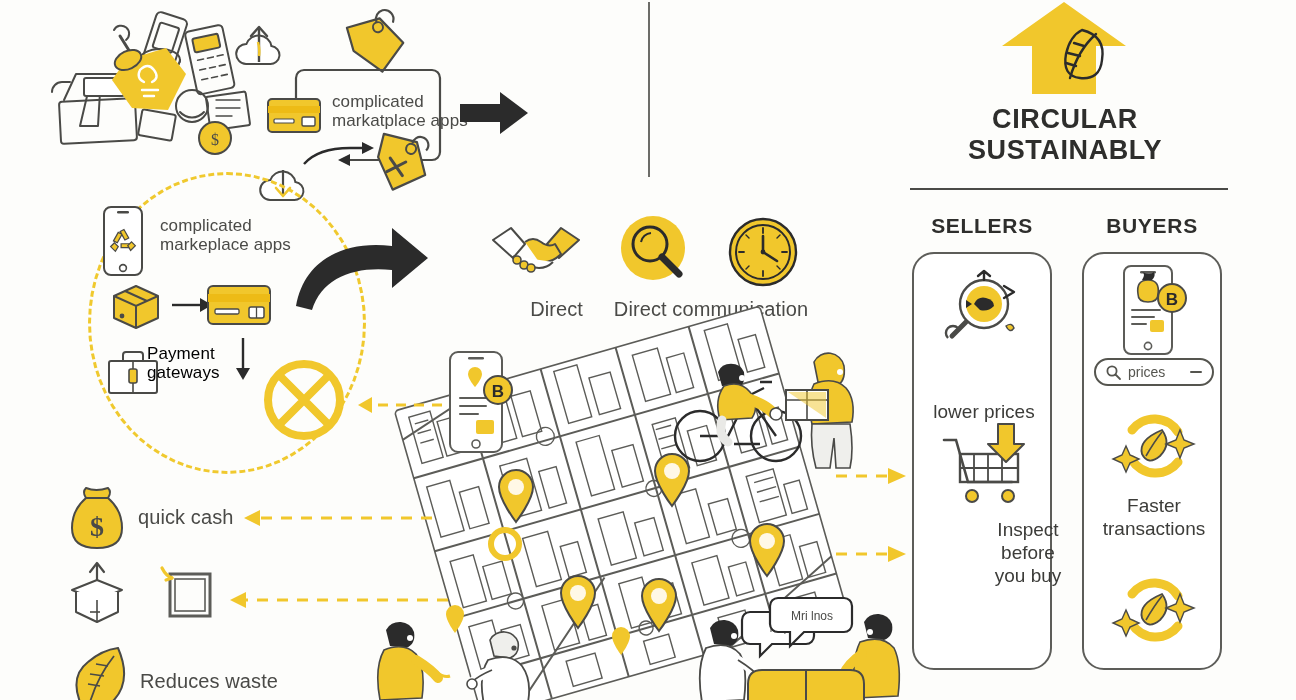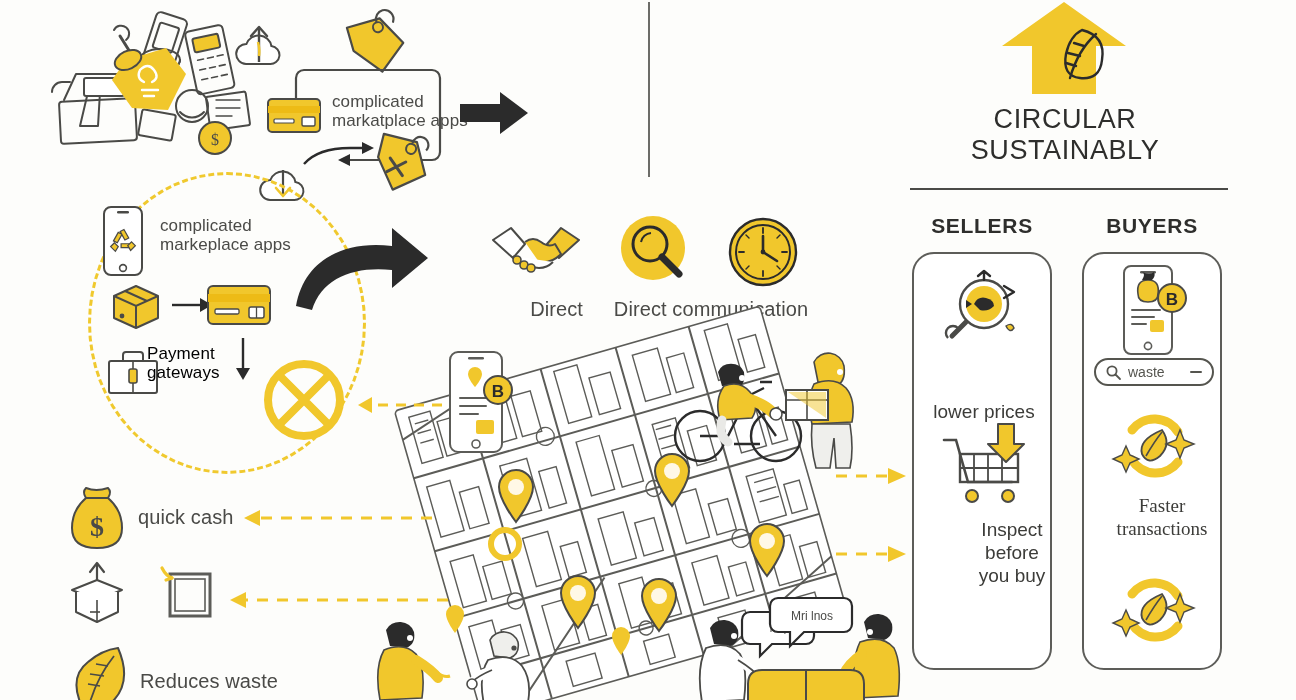--- a/index.html
+++ b/index.html
@@ -21,21 +21,21 @@
     color:#4a4a47;
     letter-spacing:.1px;
     line-height:1.12;
     white-space:pre-line;
   }
   .lbl-20{font-size:20px;}
   .lbl-17{font-size:17px;}
 
   
   .hdr-title{
-    font-size:27px;font-weight:normal;letter-spacing:.6px;
+    font-size:27px;font-weight:bold;letter-spacing:.6px;
     color:#2e2e2c;text-align:center;line-height:1.16;
   }
   .col-head{
     font-size:21px;font-weight:bold;letter-spacing:.7px;
     color:#2e2e2c;text-align:center;
   }
   .divider-h{background:#4a4a47;height:2px;}
   .divider-v{background:#6c6c68;width:2px;}
 
   .panel{
@@ -625,21 +625,21 @@
     <div class="abs" style="left:28px;top:170px;">
       <svg width="88" height="84" viewBox="0 0 88 84">
         <path d="M2 16 h12 l12 42 h44" fill="none" stroke="#4a4a47" stroke-width="2.6" stroke-linecap="round"></path>
         <rect x="18" y="30" width="58" height="28" fill="none" stroke="#4a4a47" stroke-width="2.4"></rect>
         <path d="M32 30 v28 M46 30 v28 M60 30 v28 M18 44 h58" stroke="#4a4a47" stroke-width="1.8"></path>
         <circle cx="30" cy="72" r="6" fill="#F1C72C" stroke="#4a4a47" stroke-width="2"></circle>
         <circle cx="66" cy="72" r="6" fill="#F1C72C" stroke="#4a4a47" stroke-width="2"></circle>
         <path d="M56 0 h16 v20 h10 L64 38 L46 20 h10 Z" fill="#F1C72C" stroke="#4a4a47" stroke-width="2" stroke-linejoin="round"></path>
       </svg>
     </div>
-    <div class="abs panel-item-label" style="left:0;top:264px;width:140px;padding-left:28px;">Inspect
+    <div class="abs panel-item-label" style="left:16px;top:264px;width:140px;padding-left:28px;">Inspect
 before
 you buy</div>
   </div>
 
   <div class="abs panel" style="left:1082px;top:252px;width:140px;height:418px;">
 
     <div class="abs" style="left:36px;top:10px;">
       <svg width="74" height="92" viewBox="0 0 74 92">
         <rect x="4" y="2" width="48" height="88" rx="7" fill="#fff" stroke="#5c5c58" stroke-width="2"></rect>
         <rect x="20" y="7" width="16" height="2.6" rx="1.3" fill="#5c5c58"></rect>
@@ -655,35 +655,35 @@
       </svg>
     </div>
 
     <div class="abs searchbox" style="left:10px;top:104px;width:120px;height:28px;">
       <span>
         <svg width="15" height="15" viewBox="0 0 15 15">
           <circle cx="6" cy="6" r="4.6" fill="none" stroke="#55554f" stroke-width="1.8"></circle>
           <path d="M9.5 9.5 L14 14" stroke="#55554f" stroke-width="1.8" stroke-linecap="round"></path>
         </svg>
       </span>
-      <span class="search-ph">waste</span>
+      <span class="search-ph">prices</span>
       <span class="search-dash"></span>
     </div>
 
     <div class="abs" style="left:30px;top:154px;">
       <svg width="82" height="76" viewBox="0 0 82 76">
         <path d="M18 22 a28 28 0 0 1 46 2" fill="none" stroke="#F1C72C" stroke-width="9" stroke-linecap="round"></path>
         <path d="M64 54 a28 28 0 0 1 -46 -2" fill="none" stroke="#F1C72C" stroke-width="9" stroke-linecap="round"></path>
         <path d="M48 22 q10 14 -2 26 q-12 10 -18 -2 q-4 -14 20 -24Z" fill="#F1C72C" stroke="#4a4a47" stroke-width="1.8"></path>
         <path d="M32 48 q8 -14 16 -24" fill="none" stroke="#4a4a47" stroke-width="1.6"></path>
         <path d="M66 22 l4 10 l10 4 l-10 4 l-4 10 l-4 -10 l-10 -4 l10 -4Z" fill="#F1C72C" stroke="#4a4a47" stroke-width="1.4"></path>
         <path d="M12 38 l4 9 l9 4 l-9 4 l-4 9 l-4 -9 l-9 -4 l9 -4Z" fill="#F1C72C" stroke="#4a4a47" stroke-width="1.4"></path>
       </svg>
     </div>
-    <div class="abs panel-item-label" style="left:8px;top:240px;width:140px;font-family:Liberation Serif, serif;">Faster
+    <div class="abs panel-item-label" style="left:0;top:240px;width:140px;">Faster
 transactions</div>
 
     <div class="abs" style="left:30px;top:318px;">
       <svg width="82" height="76" viewBox="0 0 82 76">
         <path d="M18 22 a28 28 0 0 1 46 2" fill="none" stroke="#F1C72C" stroke-width="9" stroke-linecap="round"></path>
         <path d="M64 54 a28 28 0 0 1 -46 -2" fill="none" stroke="#F1C72C" stroke-width="9" stroke-linecap="round"></path>
         <path d="M48 22 q10 14 -2 26 q-12 10 -18 -2 q-4 -14 20 -24Z" fill="#F1C72C" stroke="#4a4a47" stroke-width="1.8"></path>
         <path d="M32 48 q8 -14 16 -24" fill="none" stroke="#4a4a47" stroke-width="1.6"></path>
         <path d="M66 22 l4 10 l10 4 l-10 4 l-4 10 l-4 -10 l-10 -4 l10 -4Z" fill="#F1C72C" stroke="#4a4a47" stroke-width="1.4"></path>
         <path d="M12 38 l4 9 l9 4 l-9 4 l-4 9 l-4 -9 l-9 -4 l9 -4Z" fill="#F1C72C" stroke="#4a4a47" stroke-width="1.4"></path>

